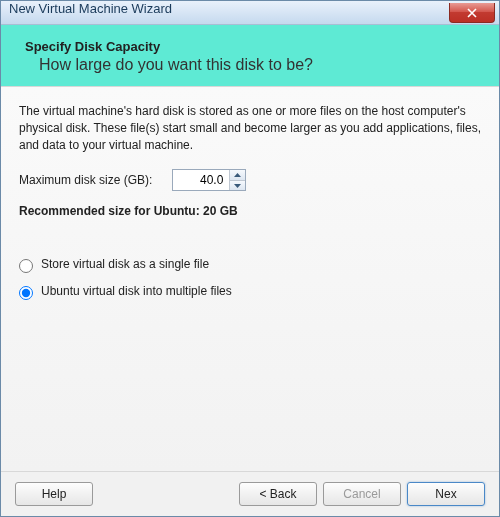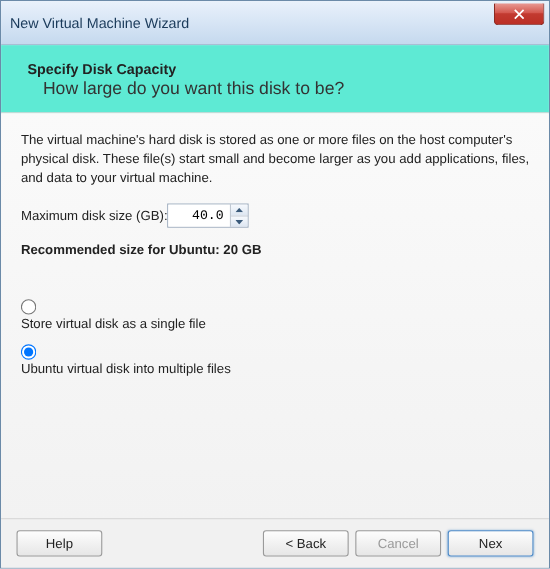--- a/index.html
+++ b/index.html
@@ -15,25 +15,24 @@
   .window {
     width: 500px;
     height: 517px;
     background: #fff;
     border: 1px solid #6b8aa8;
     display: flex;
     flex-direction: column;
     position: relative;
   }
   .titlebar {
-    height: 40px;
+    height: 24px;
     background: linear-gradient(to bottom, #e9f1fb 0%, #d7e5f5 50%, #c5d9ee 100%);
     border-bottom: 1px solid #a8bed4;
     display: flex;
-    align-items: center;
     padding: 0 6px;
     position: relative;
   }
   .titlebar-title {
     color: #1a3a5a;
     font-size: 13px;
     padding-left: 2px;
   }
   .close-btn {
     position: absolute;
@@ -79,35 +78,35 @@
     flex-direction: column;
   }
   .desc-text {
     margin-bottom: 16px;
   }
   .size-row {
     display: flex;
     align-items: center;
     margin-bottom: 12px;
   }
-  .size-label { }
+  .size-label { margin-right: 20px; }
   .spinner {
     display: inline-flex;
     align-items: stretch;
     border: 1px solid #9aa9bb;
     background: #fff;
     height: 22px;
   }
   .spinner input {
     border: none;
     width: 56px;
     text-align: right;
     padding: 0 6px;
     font-size: 12px;
-    font-family: Liberation Mono, monospace;
+    font-family: Liberation Sans, sans-serif;
     outline: none;
   }
   .spinner-btns {
     display: flex;
     flex-direction: column;
     width: 16px;
     border-left: 1px solid #c0c8d2;
   }
   .spinner-btn {
     flex: 1;
@@ -120,23 +119,22 @@
     border: none;
   }
   .spinner-btn:first-child { border-bottom: 1px solid #c0c8d2; }
   .recommended {
     margin-bottom: 36px;
     font-weight: bold;
   }
   .radio-group { }
   .radio-row {
     display: flex;
-    align-items: flex-start;
+    align-items: flex-end;
     margin-bottom: 10px;
-    flex-direction: column;
   }
   .radio-row input[type=radio] {
     margin: 0 8px 0 0;
     width: 14px; height: 14px;
   }
   .radio-label { }
   .radio-desc {
     padding-left: 22px;
     margin-top: 2px;
     line-height: 1.4;

